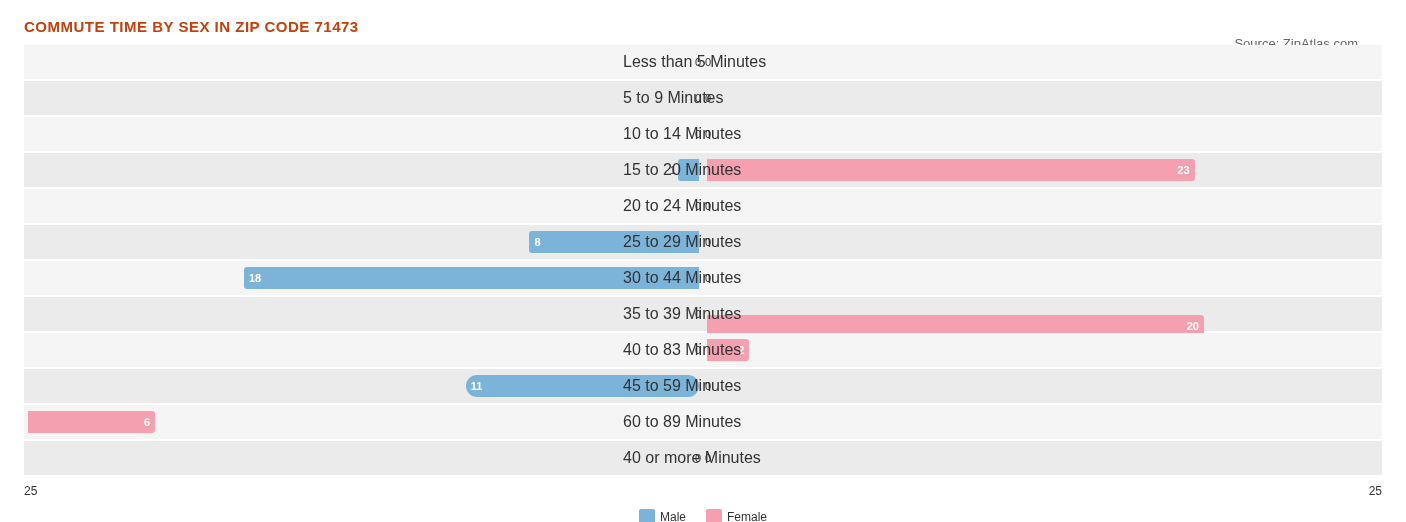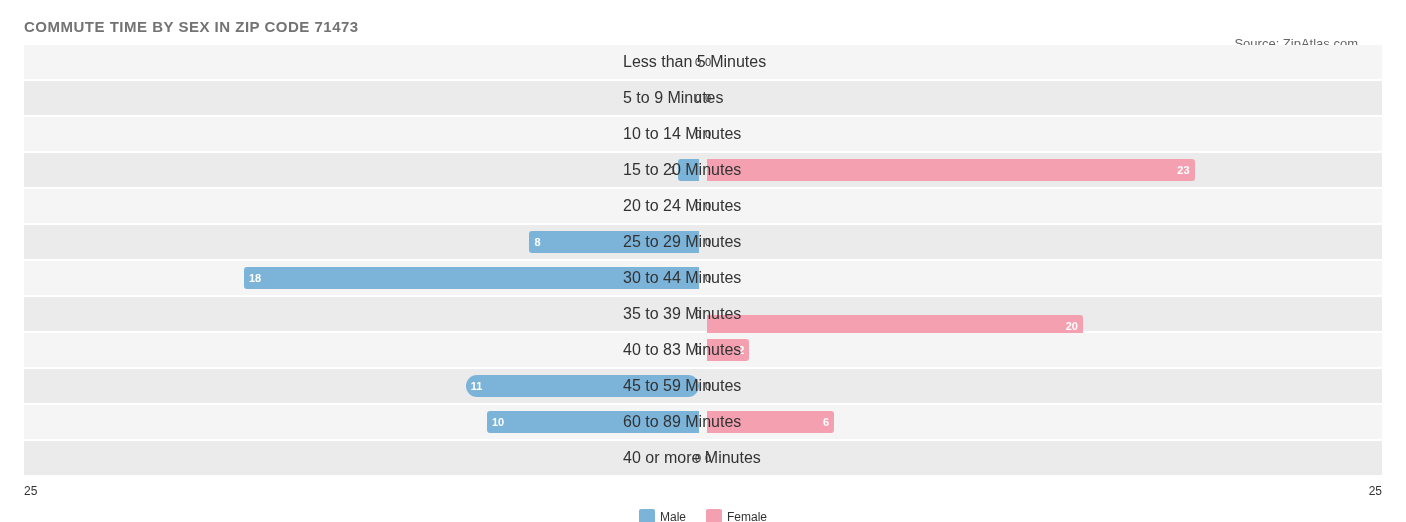--- a/index.html
+++ b/index.html
@@ -10,21 +10,21 @@
       color: #333;
       width: 1406px;
       min-height: 522px;
       padding: 18px 24px 18px 24px;
     }
     .chart-title {
       font-size: 15px;
       font-weight: bold;
       text-transform: uppercase;
       letter-spacing: 0.5px;
-      color: #737373;
+      color: #c2410c;
       margin-bottom: 4px;
     }
     .source {
       position: absolute;
       top: 18px;
       right: 24px;
       font-size: 13px;
       color: #666;
     }
     .chart-area {
@@ -286,21 +286,21 @@
   </div>
         <div class="row">
     <div class="left-section">
       <div class="bar-male" style="width:0px; min-width:0px;">
 
         <span class="bar-value-male" style="left:-18px;">0</span>
       </div>
     </div>
     <div class="label-center">35 to 39 Minutes</div>
     <div class="right-section">
-      <div class="bar-female" style="width:376px; min-width:4px;margin-top:24px;">
+      <div class="bar-female" style="width:497px; min-width:4px;margin-top:24px;">
         <span class="bar-value-inside-female">20</span>
 
       </div>
     </div>
   </div>
         <div class="row">
     <div class="left-section">
       <div class="bar-male" style="width:0px; min-width:0px;">
 
         <span class="bar-value-male" style="left:-18px;">0</span>
@@ -323,26 +323,20 @@
     </div>
     <div class="label-center">45 to 59 Minutes</div>
     <div class="right-section">
       <div class="bar-female" style="width:0px; min-width:0px;">
 
         <span class="bar-value-female" style="right:-18px;">0</span>
       </div>
     </div>
   </div>
         <div class="row">
-    <div class="left-section">
-      <div class="bar-male" style="width:212px; min-width:4px;">
-        <span class="bar-value-inside-male">10</span>
-
-      </div>
-    </div>
     <div class="label-center">60 to 89 Minutes</div>
     <div class="right-section">
       <div class="bar-female" style="width:127.19999999999999px; min-width:4px;">
         <span class="bar-value-inside-female">6</span>
 
       </div>
     </div>
   </div>
         <div class="row">
     <div class="left-section">

